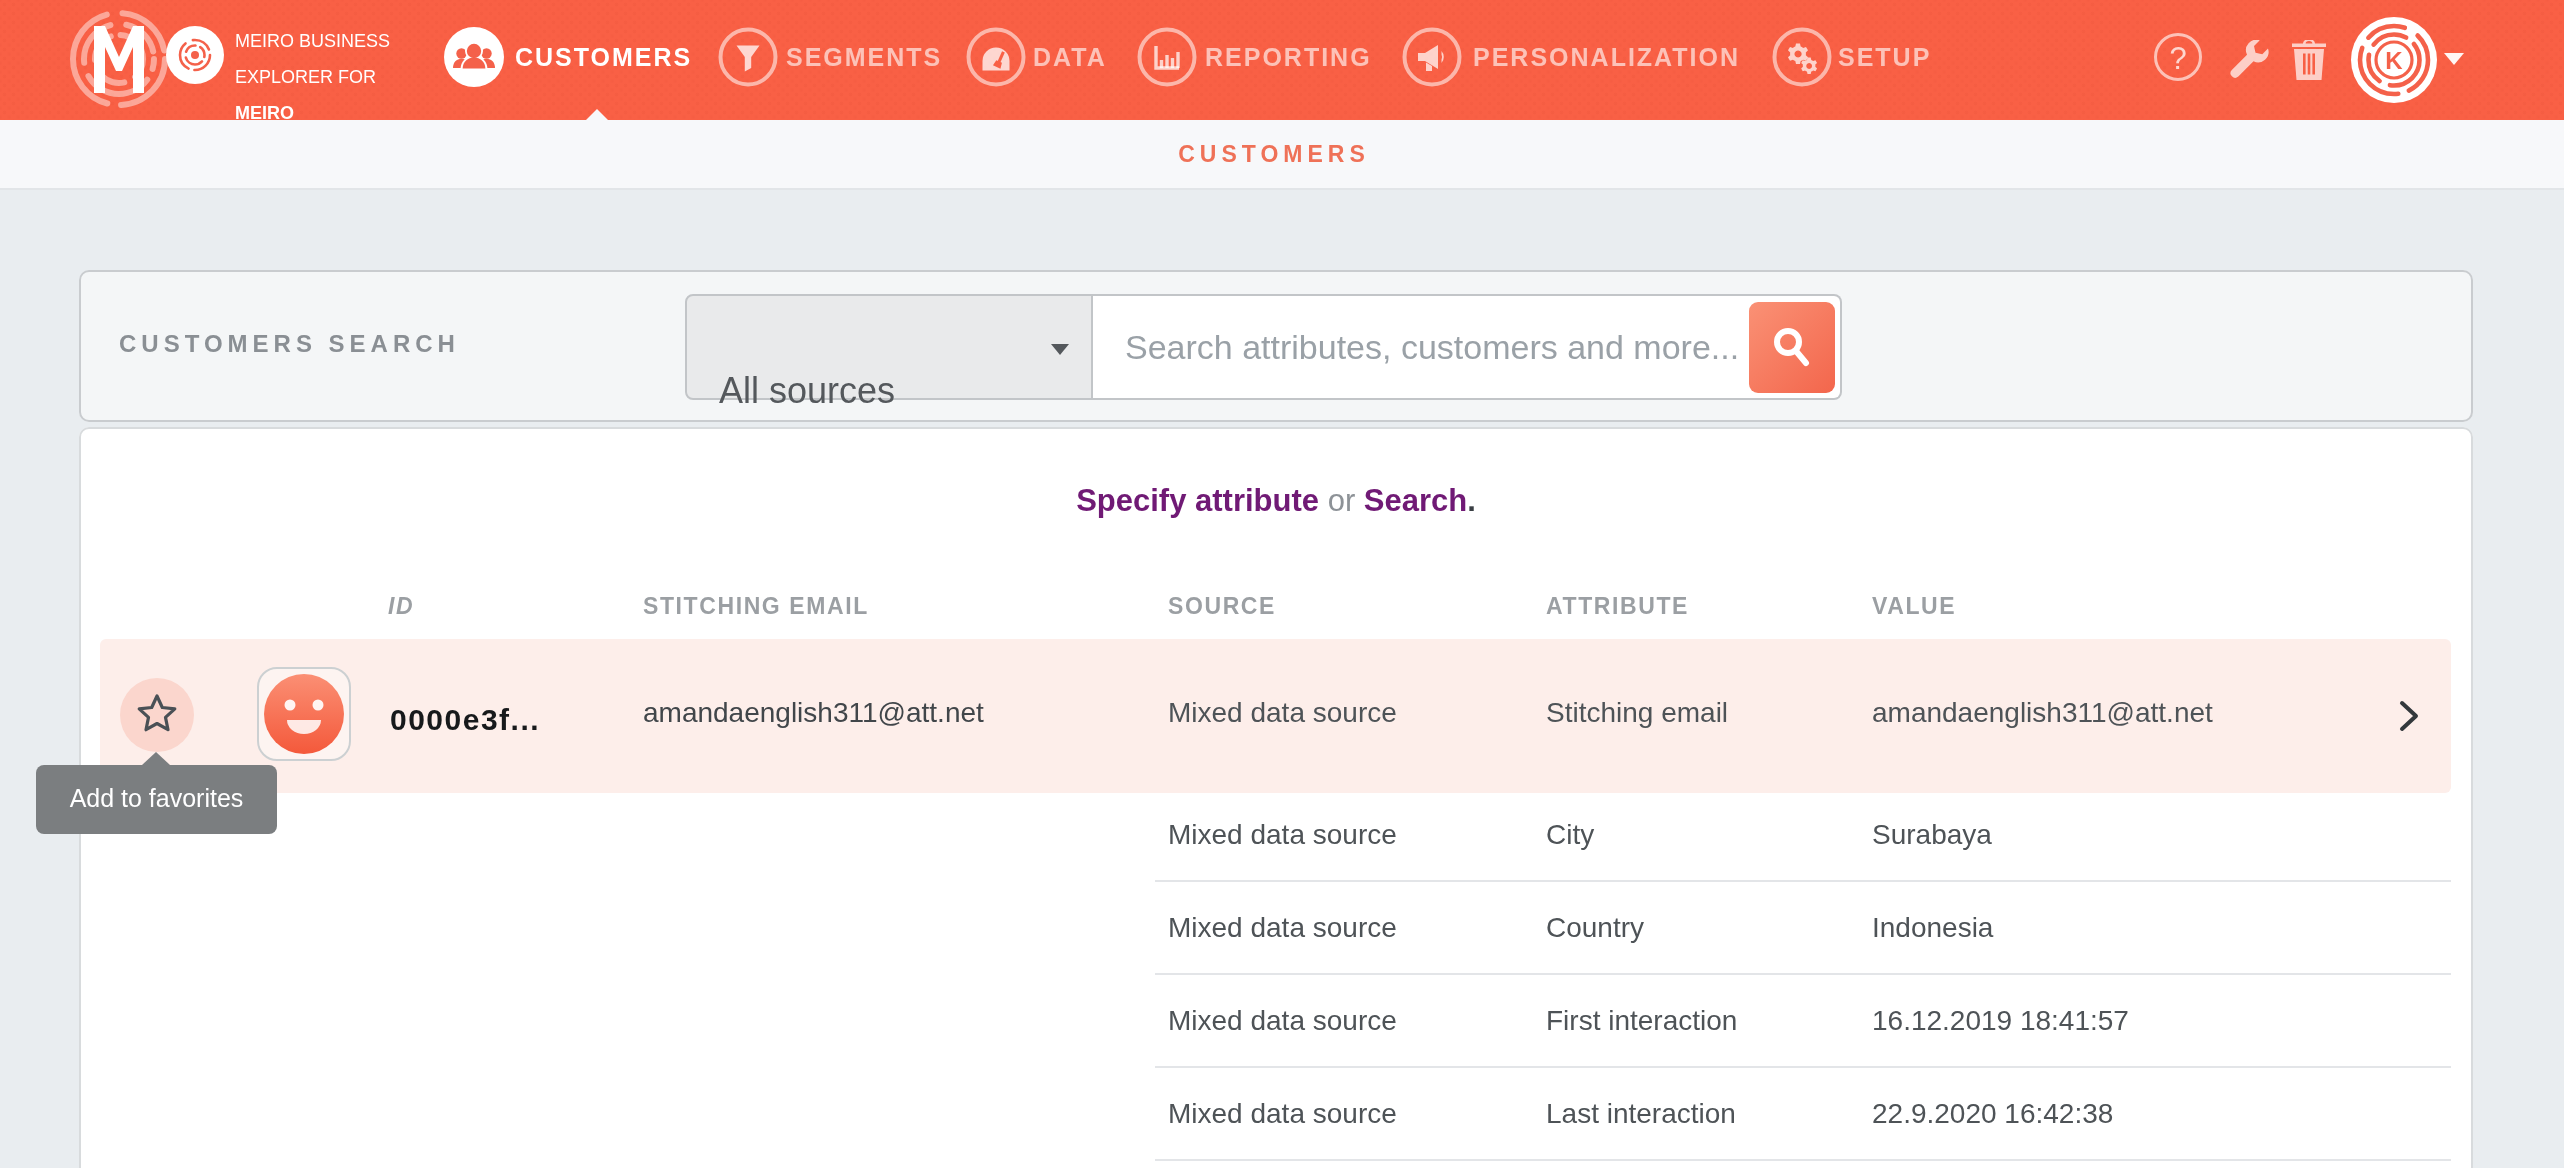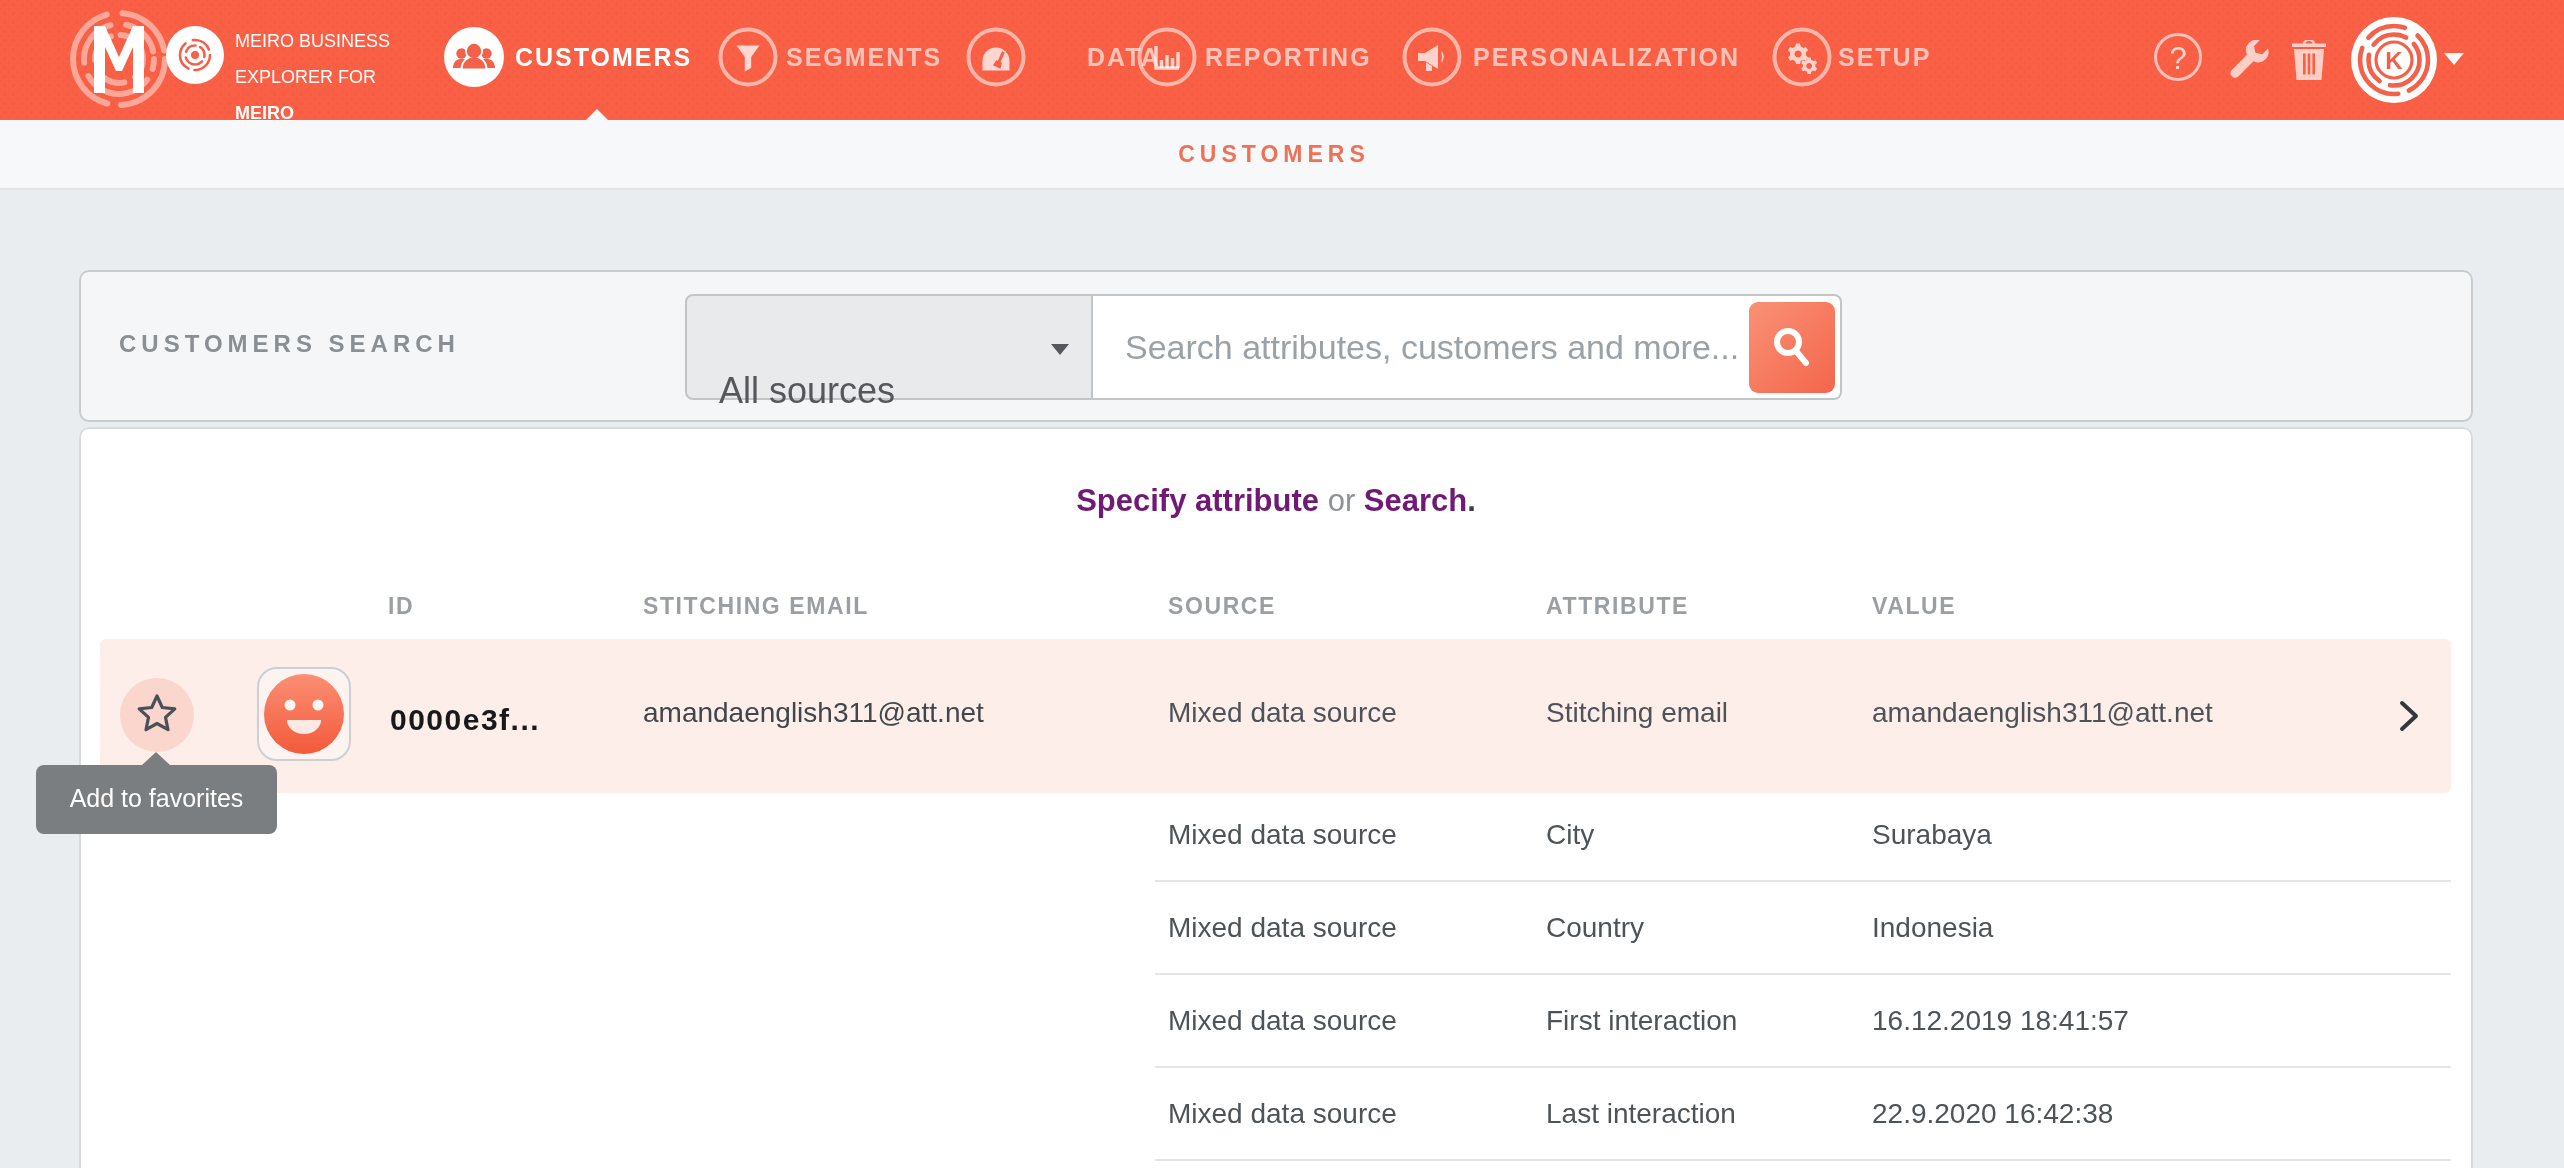--- a/index.html
+++ b/index.html
@@ -90,21 +90,21 @@
   <div class="navlab" style="left:786px;">SEGMENTS</div>
 
   <svg class="abs" style="left:966px; top:27px;" width="60" height="60" viewBox="0 0 60 60">
     <circle cx="30" cy="30" r="27.5" fill="none" stroke="rgba(255,255,255,0.55)" stroke-width="4"></circle>
     <path fill="rgba(255,255,255,0.75)" d="M16.5,43.5 L16.5,34 A13.5,13.5 0 0 1 43.5,34 L43.5,43.5 Z"></path>
     <g transform="rotate(24 30.7 40)">
         <rect x="29.2" y="23.5" width="3" height="13" fill="#f96045"></rect>
         <path d="M27.6,34 l6.2,0 l1,6 l-8.2,0 Z" fill="#f96045"></path>
       </g>
   </svg>
-  <div class="navlab" style="left:1087px;">DATA</div>
+  <div class="navlab" style="left:1033px;">DATA</div>
 
   <svg class="abs" style="left:1137px; top:27px;" width="60" height="60" viewBox="0 0 60 60">
     <circle cx="30" cy="30" r="27.5" fill="none" stroke="rgba(255,255,255,0.55)" stroke-width="4"></circle>
     <g stroke="rgba(255,255,255,0.72)" stroke-width="3.4" fill="none">
       <path d="M19,19 L19,41 L42,41"></path>
       <path d="M24.5,41 L24.5,33"></path>
       <path d="M30,41 L30,28"></path>
       <path d="M35.5,41 L35.5,31"></path>
       <path d="M41,41 L41,25"></path>
     </g>
@@ -172,21 +172,21 @@
   <div id="sbtn">
       <svg style="position:absolute;left:22px;top:24px;" width="42" height="44" viewBox="0 0 42 44">
         <circle cx="17" cy="16" r="11" fill="none" stroke="#fff" stroke-width="6"></circle>
         <line x1="25" y1="25" x2="35" y2="37" stroke="#fff" stroke-width="6" stroke-linecap="round"></line>
       </svg>
     </div>
 </div>
 
 <div id="card">
   <div id="specify"><b>Specify attribute</b> or <b>Search</b><span class="dot">.</span></div>
-  <div class="th" style="left:309px;">ID</div>
+  <div class="th" style="left:309px;font-style:italic;">ID</div>
   <div class="th" style="left:564px;">STITCHING EMAIL</div>
   <div class="th" style="left:1089px;">SOURCE</div>
   <div class="th" style="left:1467px;">ATTRIBUTE</div>
   <div class="th" style="left:1793px;">VALUE</div>
 
   <div id="pinkrow"></div>
 
   <div class="cell" style="left:311px; top:276px; font-weight:bold; font-size:30px; letter-spacing:1.5px; color:#17191b;">0000e3f...</div>
   <div class="cell" style="left:564px; top:270px; color:#41464a;">amandaenglish311@att.net</div>
   <div class="cell" style="left:1089px; top:270px;">Mixed data source</div>

